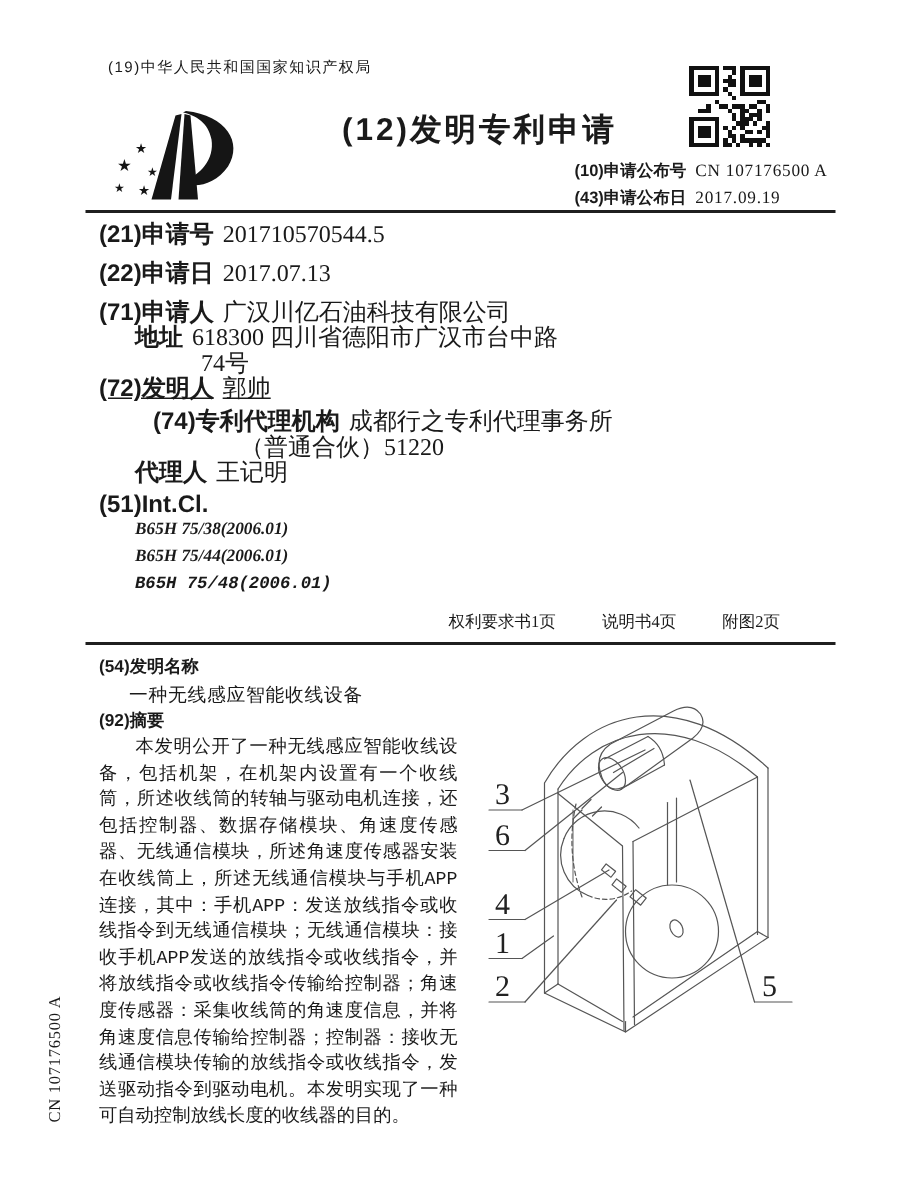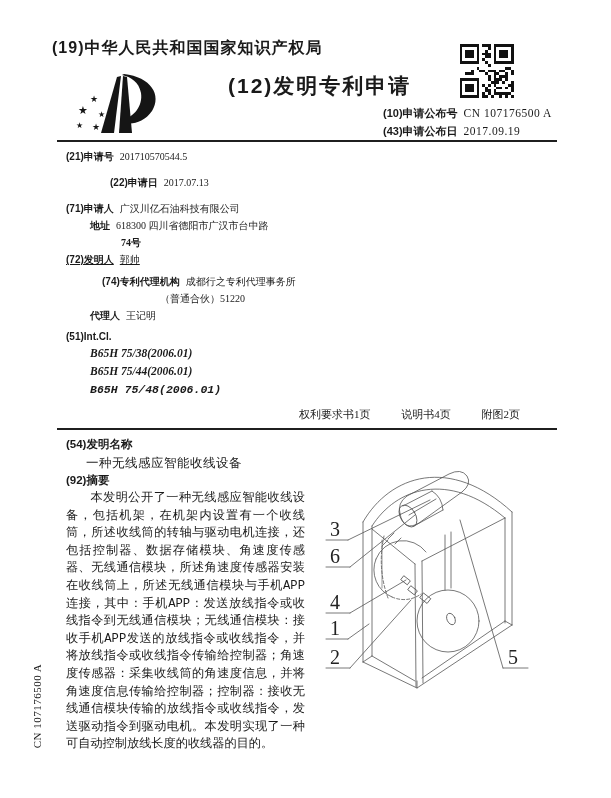--- a/index.html
+++ b/index.html
@@ -4,30 +4,30 @@
 <style>
   html,body { margin:0; padding:0; }
   body {
     width:611px; height:798px; background:#ffffff; position:relative;
     font-family:"Liberation Serif", serif; color:#1a1a1a;
     -webkit-font-smoothing:antialiased;
   }
   .abs { position:absolute; }
   .lbl { font-family:"Liberation Sans", sans-serif; font-weight:bold; }
   .val { font-family:"Liberation Serif", serif; margin-left:6px; }
-  .office { left:52px; top:38px; font-size:16px; font-weight:bold; letter-spacing:1px; font-family:"Liberation Sans",sans-serif; }
+  .office { left:72px; top:38px; font-size:10px; font-weight:normal; letter-spacing:1px; font-family:"Liberation Sans",sans-serif; }
   .logo { left:72px; top:70px; width:108px; height:70px; }
   .doctype { left:228px; top:72px; font-size:21px; font-weight:bold; letter-spacing:2px; font-family:"Liberation Sans",sans-serif; }
   .qr { left:458px; top:44px; width:57px; height:54px; }
   .publine { left:383px; white-space:nowrap; font-size:11px; }
   .publine .val { font-size:11.5px; letter-spacing:0.5px; }
   .rule { left:57px; width:500px; background:#1f1f1f; }
   .rule1 { top:140px; height:2px; }
   .rule2 { top:428px; height:1.5px; }
-  .b-row { left:66px; font-size:10px; white-space:nowrap; line-height:16px; }
+  .b-row { left:66px; font-size:16px; white-space:nowrap; line-height:16px; }
   .cls { font-family:"Liberation Serif", serif; font-style:italic; font-weight:bold; font-size:11.5px; white-space:nowrap; }
   .pages { left:57px; top:407px; width:463px; text-align:right; font-size:11px; white-space:nowrap; }
   .pages span { margin-left:28px; }
   .sec-label { font-size:11.5px; }
   .title-line { left:86px; top:455px; font-size:12.5px; letter-spacing:0.5px; }
   .abstract {
     left:66px; top:490px; width:239px; font-size:12.2px; line-height:17.6px;
     text-align:justify; text-indent:2em;font-family:Liberation Mono, monospace;
   }
   .figure { left:300px; top:440px; width:311px; height:290px; }
@@ -156,31 +156,31 @@
   </div>
   <div class="abs publine" style="top:124px;">
     <span class="lbl">(43)申请公布日</span><span class="val">2017.09.19</span>
   </div>
 
   <div class="abs rule rule1"></div>
 
   <div class="abs b-row" style="top:149px;">
     <span class="lbl">(21)申请号</span><span class="val">201710570544.5</span>
   </div>
-  <div class="abs b-row" style="top:175px;margin-left:44px;">
+  <div class="abs b-row" style="top:175px;">
     <span class="lbl">(22)申请日</span><span class="val">2017.07.13</span>
   </div>
   <div class="abs b-row" style="top:201px;">
     <span class="lbl">(71)申请人</span><span class="val">广汉川亿石油科技有限公司</span>
   </div>
   <div class="abs b-row" style="top:218px; left:90px;">
     <span class="lbl">地址</span><span class="val">618300 四川省德阳市广汉市台中路</span>
   </div>
   <div class="abs b-row" style="top:235px; left:117px;">
-    <span class="val" style="margin-left:4px;font-weight:bold;">74号</span>
+    <span class="val" style="margin-left:17px;">74号</span>
   </div>
   <div class="abs b-row" style="top:252px;text-decoration:underline;">
     <span class="lbl">(72)发明人</span><span class="val">郭帅</span>
   </div>
   <div class="abs b-row" style="top:274px;margin-left:36px;">
     <span class="lbl">(74)专利代理机构</span><span class="val">成都行之专利代理事务所</span>
   </div>
   <div class="abs b-row" style="top:291px; left:160px;">
     <span class="val" style="margin-left:0;">（普通合伙）51220</span>
   </div>

